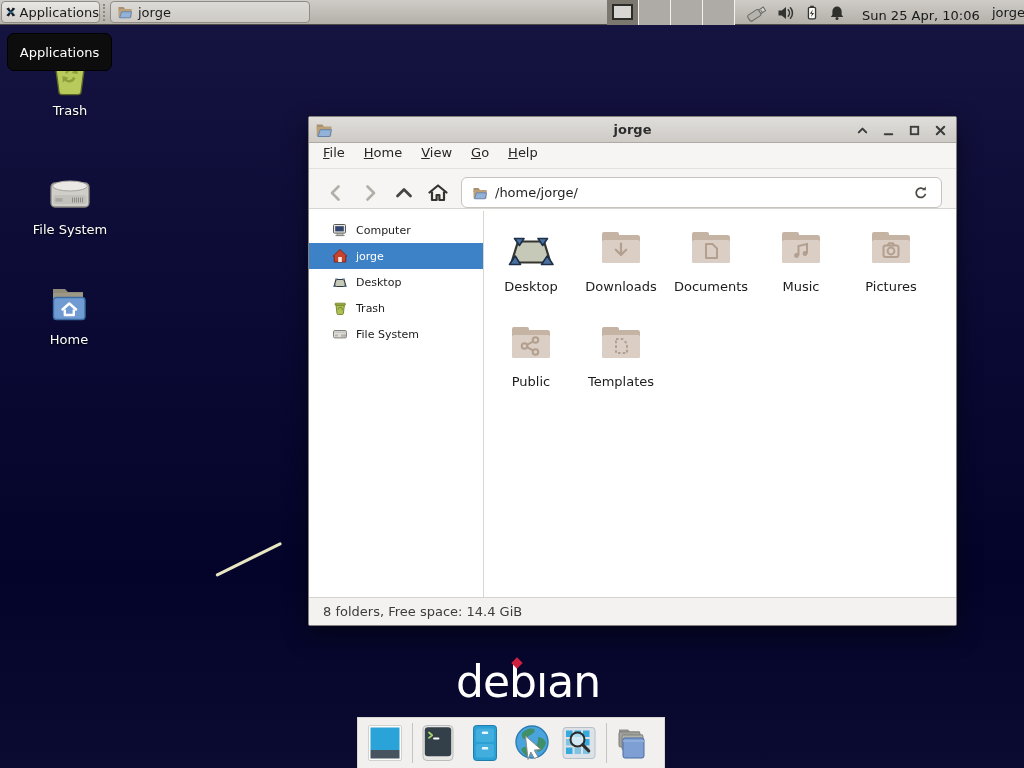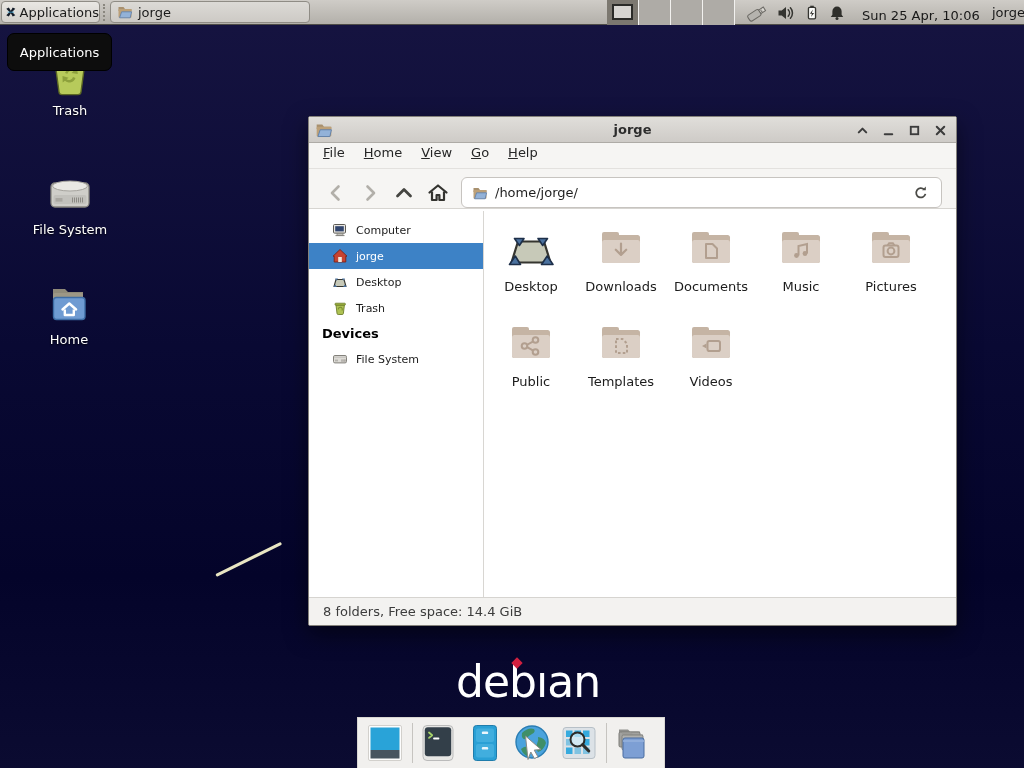--- a/index.html
+++ b/index.html
@@ -456,21 +456,20 @@
               <use href="#m-desktop"></use>
             </svg>
           <span>Desktop</span>
         </div>
         <div class="srow">
           <svg width="16" height="16">
               <use href="#m-trash"></use>
             </svg>
           <span>Trash</span>
         </div>
-        <div class="shead">Devices</div>
         <div class="srow">
           <svg width="16" height="16">
               <use href="#m-drive"></use>
             </svg>
           <span>File System</span>
         </div>
       </div>
 
       <div id="files">
         <div class="fitem">
@@ -513,27 +512,20 @@
               <use href="#g-share"></use>
             </svg>
           <div class="flabel">Public</div>
         </div>
         <div class="fitem">
           <svg>
               <use href="#i-folder-tan"></use>
               <use href="#g-template"></use>
             </svg>
           <div class="flabel">Templates</div>
-        </div>
-        <div class="fitem">
-          <svg>
-              <use href="#i-folder-tan"></use>
-              <use href="#g-video"></use>
-            </svg>
-          <div class="flabel">Videos</div>
         </div>
       </div>
     </div>
 
     <div id="statusbar">8 folders, Free space: 14.4 GiB</div>
   </div>
 
   <div id="logo"><span>deb</span><span>ı</span><span>an</span><div id="logo-dot"></div></div>
 
   <div id="dock">

